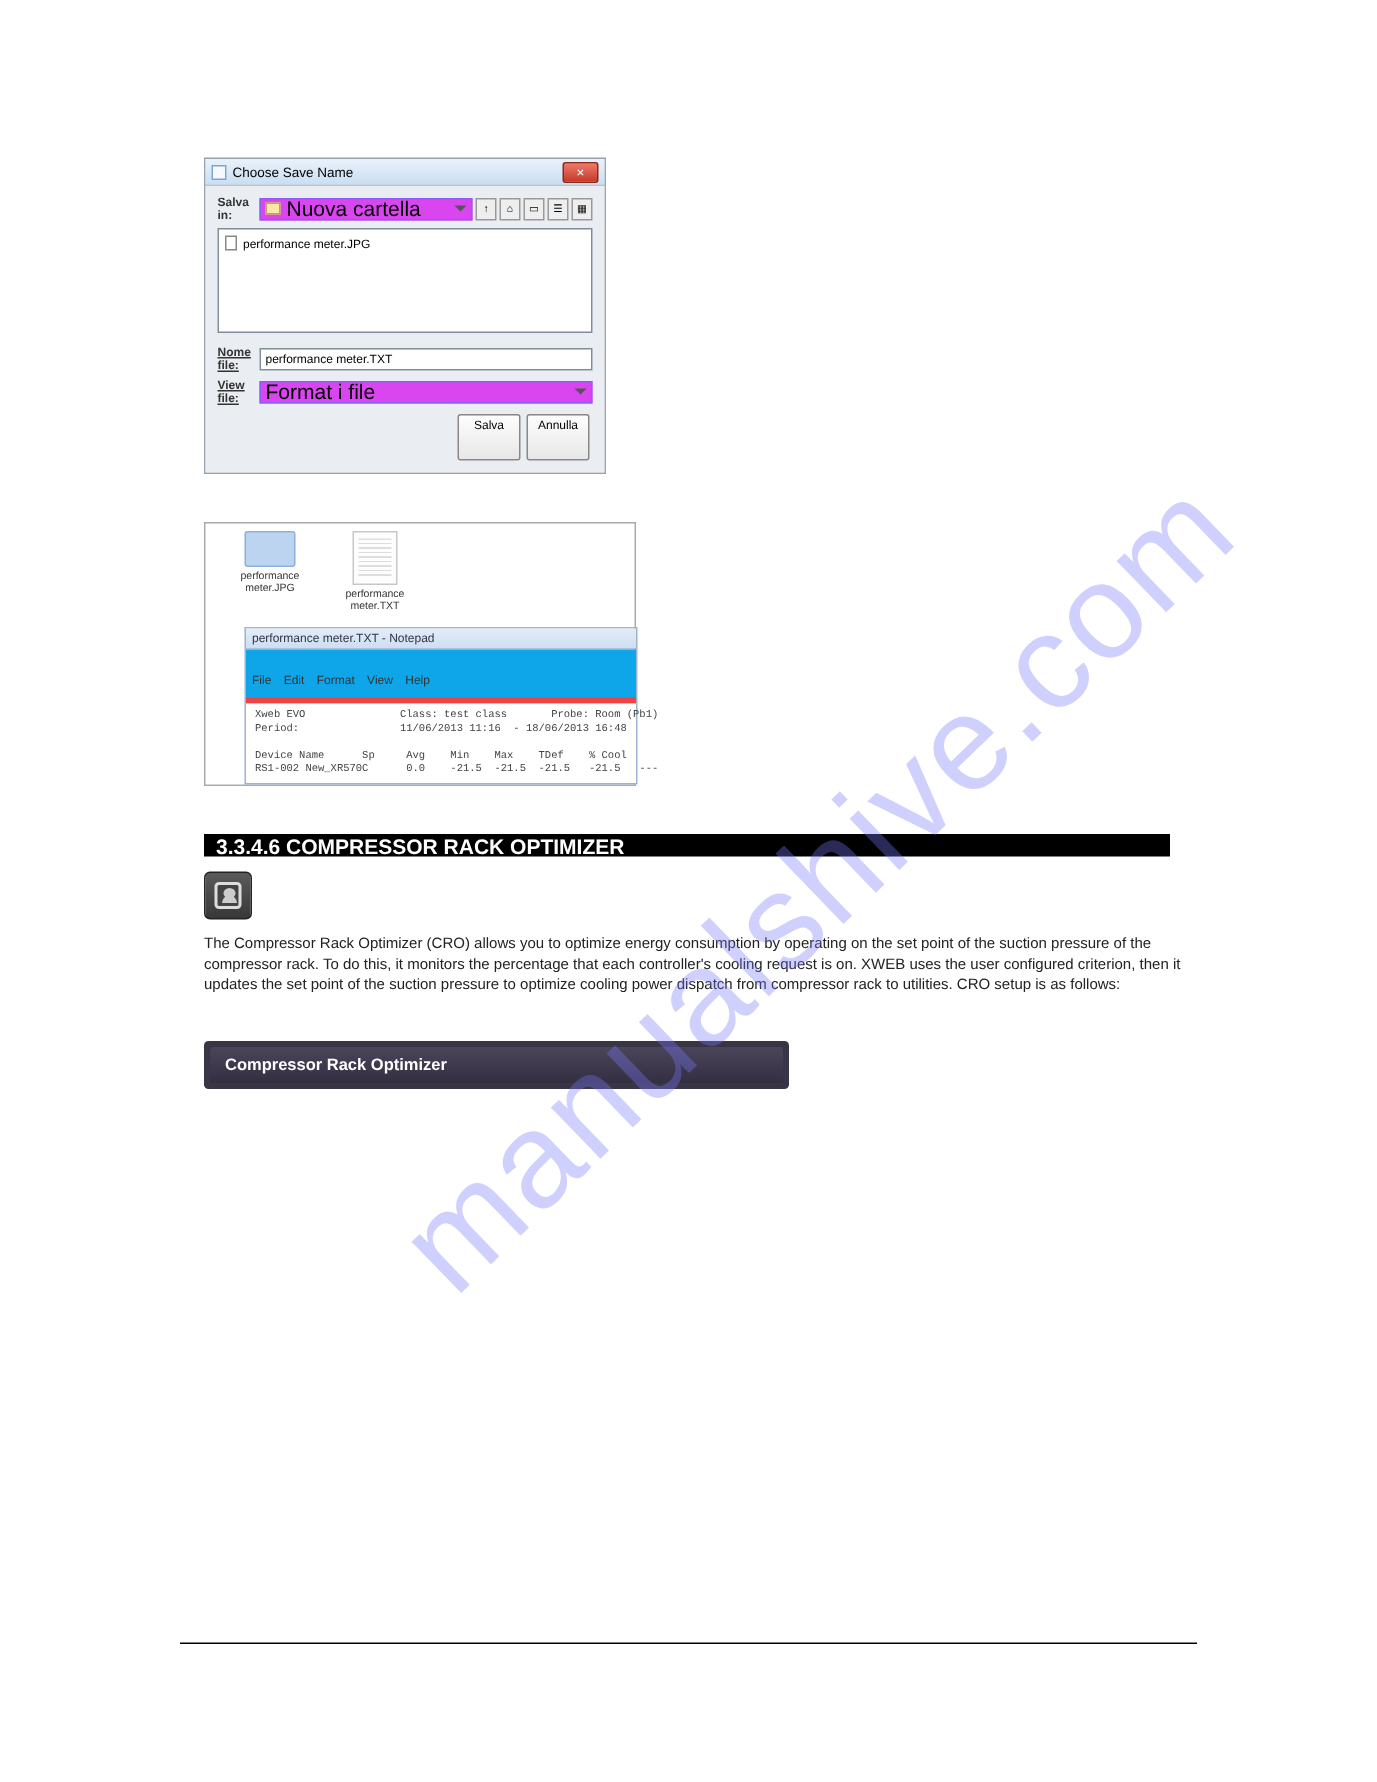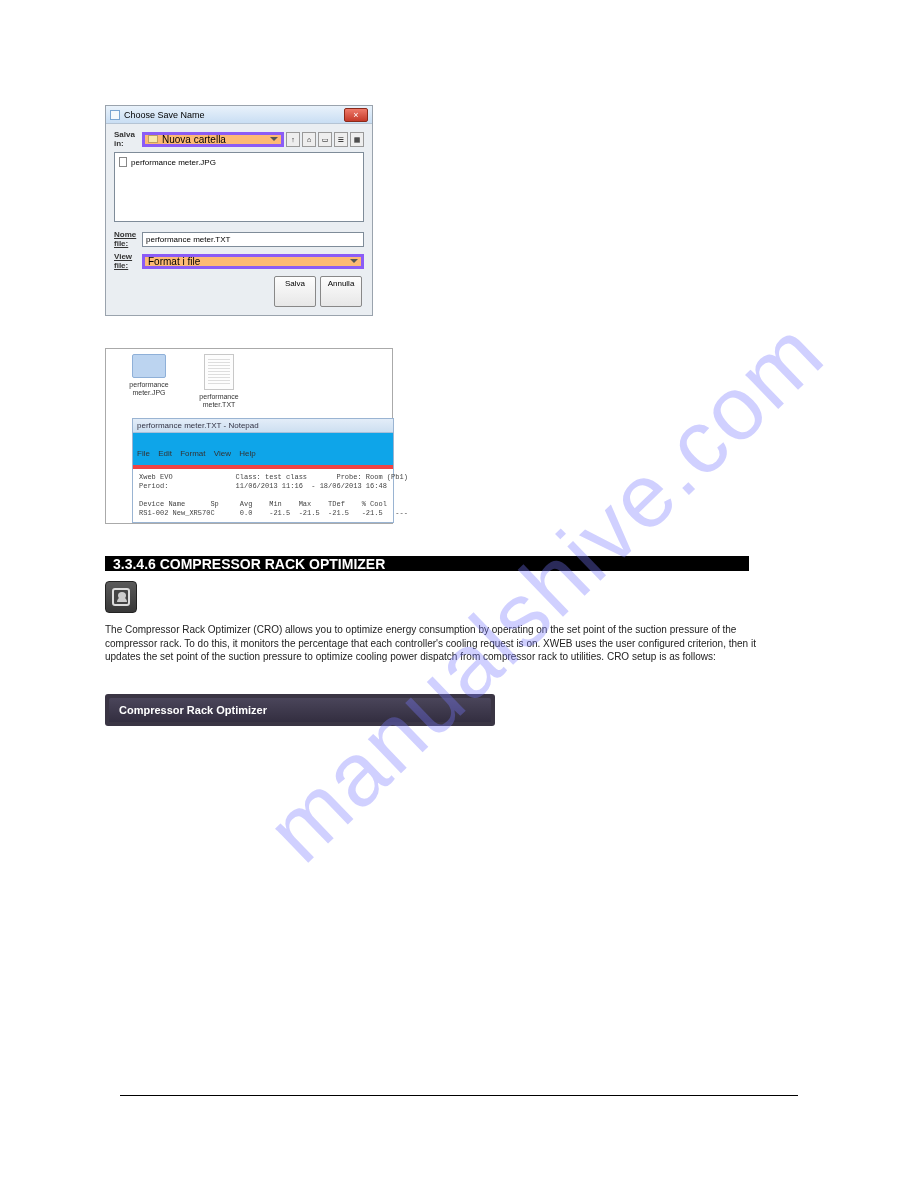--- a/index.html
+++ b/index.html
@@ -19,21 +19,21 @@
     font-weight: normal;
     transform: rotate(-44deg);
     transform-origin: center;
     left: 180px;
     top: 540px;
     pointer-events: none;
     letter-spacing: 2px;
     z-index: 50;
     font-family: Arial, sans-serif;
   }
-  .page-content { position: absolute; left: 105px; top: 105px; width: 680px; }
+  .page-content { position: absolute; left: 136px; top: 105px; width: 680px; }
 
   
   .save-dialog {
     width: 268px;
     background: #eaeef2;
     border: 1px solid #9aa3ad;
     box-shadow: 0 0 0 1px #c8d0d8 inset;
     position: relative;
   }
   .dlg-titlebar {
@@ -50,22 +50,22 @@
     width: 24px; height: 14px;
     background: linear-gradient(#ef7a6a,#c53a2a);
     border:1px solid #8a2a1a;
     color:#fff; font-size:9px; text-align:center; line-height:12px;
     border-radius:2px;
   }
   .dlg-body { padding: 6px 8px 8px 8px; background:#eaeef2; }
   .dlg-row { display:flex; align-items:center; margin-bottom:4px; }
   .dlg-label { width:28px; font-size:8px; font-weight:bold; color:#333; }
   .dlg-select {
-    flex:1; height:15px; background:#fdba74; border:3px solid #8b5cf6;
-    font-size:10px; padding:0 3px; display:flex; align-items:center;
+    flex:1; height:15px; background:#d946ef; border:1px solid #8b5cf6;
+    font-size:14px; padding:0 3px; display:flex; align-items:center;
     position:relative;
   }
   .dlg-select .dd-ar { margin-left:auto; border-top:4px solid #555; border-left:4px solid transparent; border-right:4px solid transparent; height:0; }
   .dlg-folder-ico { width:10px;height:8px;background:#f8e8a8;border:1px solid #c0a060;margin-right:4px; }
   .dlg-tool { width:14px;height:15px;background:#eee;border:1px solid #999;margin-left:2px; font-size:7px; line-height:13px; text-align:center; }
   .dlg-filelist {
     height:70px; background:#fff; border:1px solid #7f8c99;
     padding:4px; font-size:8px;
   }
   .file-item { display:flex; align-items:center; }

